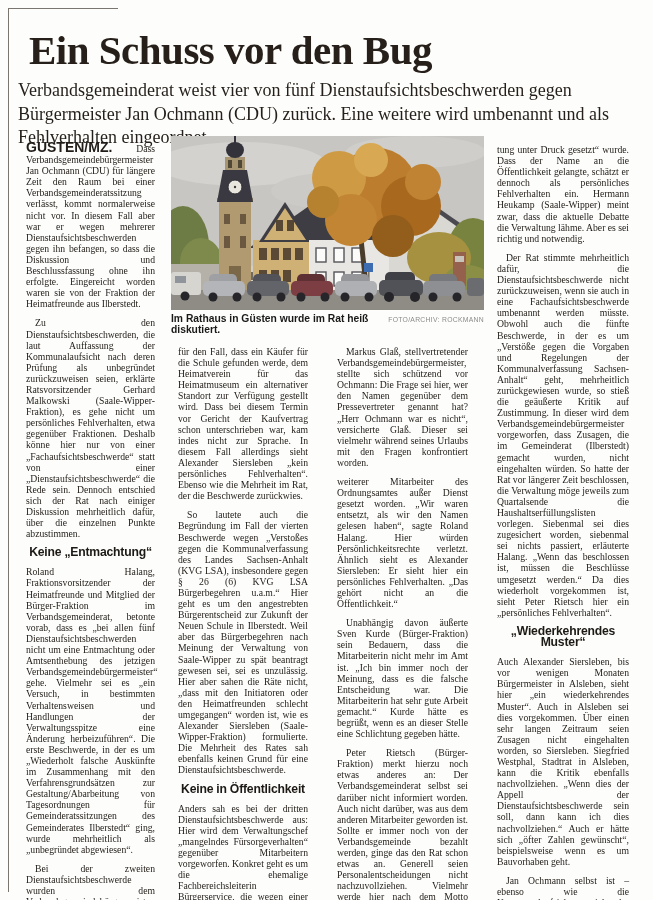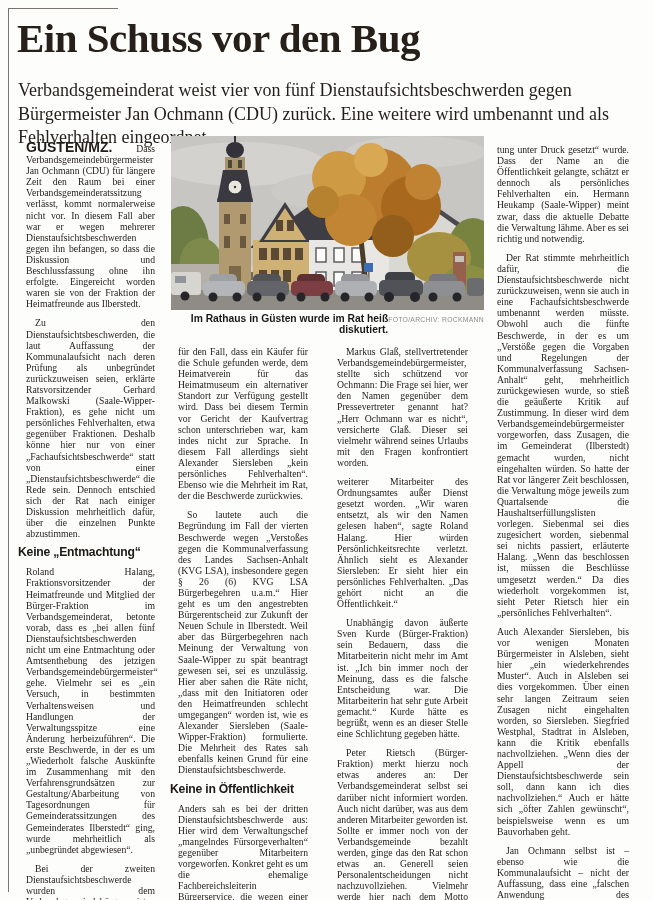--- a/index.html
+++ b/index.html
@@ -3,57 +3,57 @@
 <meta charset="utf-8">
 <style>
   html,body{margin:0;padding:0;background:#ffffff;}
   .page{
     position:relative;width:653px;height:900px;background:#fdfdfb;
     font-family:"Liberation Serif",serif;color:#1d1a16;overflow:hidden;
   }
   .rule-top{position:absolute;left:8px;top:8px;width:110px;height:1px;background:#7a756f;}
   .rule-left{position:absolute;left:8px;top:8px;width:1px;height:884px;background:#7a756f;}
   .headline{
-    position:absolute;left:17px;top:14px;margin:0;width:620px;
+    position:absolute;left:17px;top:14px;margin:12px;width:620px;
     font-size:41px;line-height:48px;font-weight:700;letter-spacing:-0.5px;color:#27201a;
     font-family:"Liberation Serif",serif;
   }
   .subheadline{
     position:absolute;left:18px;top:79px;margin:0;width:600px;
     font-size:18px;line-height:23.5px;color:#241f1a;
   }
   .photo{position:absolute;left:171px;top:136px;width:313px;height:174px;overflow:hidden;background:#c7c6c2;}
   .photo svg{display:block;}
   .caption-row{
     position:absolute;left:171px;top:313px;width:313px;
     display:flex;justify-content:space-between;align-items:baseline;
     font-family:"Liberation Sans",sans-serif;
   }
-  .caption{font-size:10.3px;font-weight:700;color:#191919;text-align:right;}
+  .caption{font-size:10.3px;font-weight:700;color:#191919;}
   .credit{font-size:6.8px;color:#8b8b8b;letter-spacing:0.3px;white-space:nowrap;}
   .col{
     position:absolute;top:338px;text-align:justify;
     font-size:9.7px;line-height:11.1px;color:#201c18;
     hyphens:auto;-webkit-hyphens:auto;word-spacing:-0.1px;
   }
   #col1{left:18px;top:134px;width:145px;}
   #col2{left:170px;width:146px;}
   #col3{left:329px;width:147px;}
   #col4{left:489px;top:136px;width:148px;}
   .byline{
     font-family:"Liberation Sans",sans-serif;font-weight:700;
     font-size:10.2px;line-height:12.6px;color:#23201c;
     margin:0 0 10px 0;text-align:left;letter-spacing:0.1px;
   }
   p.body{margin:8px;}
   p.body.indent{text-indent:9px;}
   .dateline{font-family:"Liberation Sans",sans-serif;font-weight:700;font-size:14px;}
   h3.col-subhead{
     font-family:"Liberation Sans",sans-serif;font-size:12.2px;font-weight:700;
-    margin:7px 0 3px 0;color:#1d1a16;text-align:left;letter-spacing:-0.2px;
+    margin:7px 0 3px 0;color:#1d1a16;text-align:center;letter-spacing:-0.2px;
   }
 </style>
 </head>
 <body>
 
 <div class="page">
   <div class="rule-top"></div>
   <div class="rule-left"></div>
 
   <h1 class="headline">Ein Schuss vor den Bug</h1>
@@ -190,16 +190,17 @@
   <div class="col" id="col3">
       <p class="body indent">Markus Glaß, stellvertretender Verbandsgemeindebürgermeister, stellte sich schützend vor Ochmann: Die Frage sei hier, wer den Namen gegenüber dem Pressevertreter genannt hat? „Herr Ochmann war es nicht“, versicherte Glaß. Dieser sei vielmehr während seines Urlaubs mit den Fragen konfrontiert worden.</p>
       <p class="body">weiterer Mitarbeiter des Ordnungsamtes außer Dienst gesetzt worden. „Wir waren entsetzt, als wir den Namen gelesen haben“, sagte Roland Halang. Hier würden Persönlichkeitsrechte verletzt. Ähnlich sieht es Alexander Siersleben: Er sieht hier ein persönliches Fehlverhalten. „Das gehört nicht an die Öffentlichkeit.“</p>
       <p class="body indent">Unabhängig davon äußerte Sven Kurde (Bürger-Fraktion) sein Bedauern, dass die Mitarbeiterin nicht mehr im Amt ist. „Ich bin immer noch der Meinung, dass es die falsche Entscheidung war. Die Mitarbeiterin hat sehr gute Arbeit gemacht.“ Kurde hätte es begrüßt, wenn es an dieser Stelle eine Schlichtung gegeben hätte.</p>
       <p class="body indent">Peter Rietsch (Bürger-Fraktion) merkt hierzu noch etwas anderes an: Der Verbandsgemeinderat selbst sei darüber nicht informiert worden. Auch nicht darüber, was aus dem anderen Mitarbeiter geworden ist. Sollte er immer noch von der Verbandsgemeinde bezahlt werden, ginge das den Rat schon etwas an. Generell seien Personalentscheidungen nicht nachzuvollziehen. Vielmehr werde hier nach dem Motto „Family and friends“ verfahren.</p>
       <p class="body indent">Siegfried Westphal (Saale-Wipper) versuchte indes versöhnlichere Töne. Die Sache sei zwar unangenehm. „Aber sie ist passiert.“ Er sieht aber auch, dass „die Verwal-</p>
     </div>
   <div class="col" id="col4">
       <p class="body">tung unter Druck gesetzt“ wurde. Dass der Name an die Öffentlichkeit gelangte, schätzt er dennoch als persönliches Fehlverhalten ein. Hermann Heukamp (Saale-Wipper) meint zwar, dass die aktuelle Debatte die Verwaltung lähme. Aber es sei richtig und notwendig.</p>
       <p class="body indent">Der Rat stimmte mehrheitlich dafür, die Dienstaufsichtsbeschwerde nicht zurückzuweisen, wenn sie auch in eine Fachaufsichtsbeschwerde umbenannt werden müsste. Obwohl auch die fünfte Beschwerde, in der es um „Verstöße gegen die Vorgaben und Regelungen der Kommunalverfassung Sachsen-Anhalt“ geht, mehrheitlich zurückgewiesen wurde, so stieß die geäußerte Kritik auf Zustimmung. In dieser wird dem Verbandsgemeindebürgermeister vorgeworfen, dass Zusagen, die im Gemeinderat (Ilberstedt) gemacht wurden, nicht eingehalten würden. So hatte der Rat vor längerer Zeit beschlossen, die Verwaltung möge jeweils zum Quartalsende die Haushaltserfüllungslisten vorlegen. Siebenmal sei dies zugesichert worden, siebenmal sei nichts passiert, erläuterte Halang. „Wenn das beschlossen ist, müssen die Beschlüsse umgesetzt werden.“ Da dies wiederholt vorgekommen ist, sieht Peter Rietsch hier ein „persönliches Fehlverhalten“.</p>
+      <h3 class="col-subhead">„Wiederkehrendes Muster“</h3>
       <p class="body">Auch Alexander Siersleben, bis vor wenigen Monaten Bürgermeister in Alsleben, sieht hier „ein wiederkehrendes Muster“. Auch in Alsleben sei dies vorgekommen. Über einen sehr langen Zeitraum seien Zusagen nicht eingehalten worden, so Siersleben. Siegfried Westphal, Stadtrat in Alsleben, kann die Kritik ebenfalls nachvollziehen. „Wenn dies der Appell der Dienstaufsichtsbeschwerde sein soll, dann kann ich dies nachvollziehen.“ Auch er hätte sich „öfter Zahlen gewünscht“, beispielsweise wenn es um Bauvorhaben geht.</p>
       <p class="body indent">Jan Ochmann selbst ist – ebenso wie die Kommunalaufsicht – nicht der Auffassung, dass eine „falschen Anwendung des Kommunalverfassungsrechtes“ vorliegt. Er sieht die Beschwerden vor allem als sachliche Kritik, mit der er sich „auseinandersetzen muss“, äußert er sich gegenüber der MZ. Dennoch sei er nach der Abstimmung im Rat „erleichtert“, dass „mit den Entscheidungen des Rates ein Schlussstrich gezogen wurde“.</p>
     </div>
 </div>
 
 </body></html>

